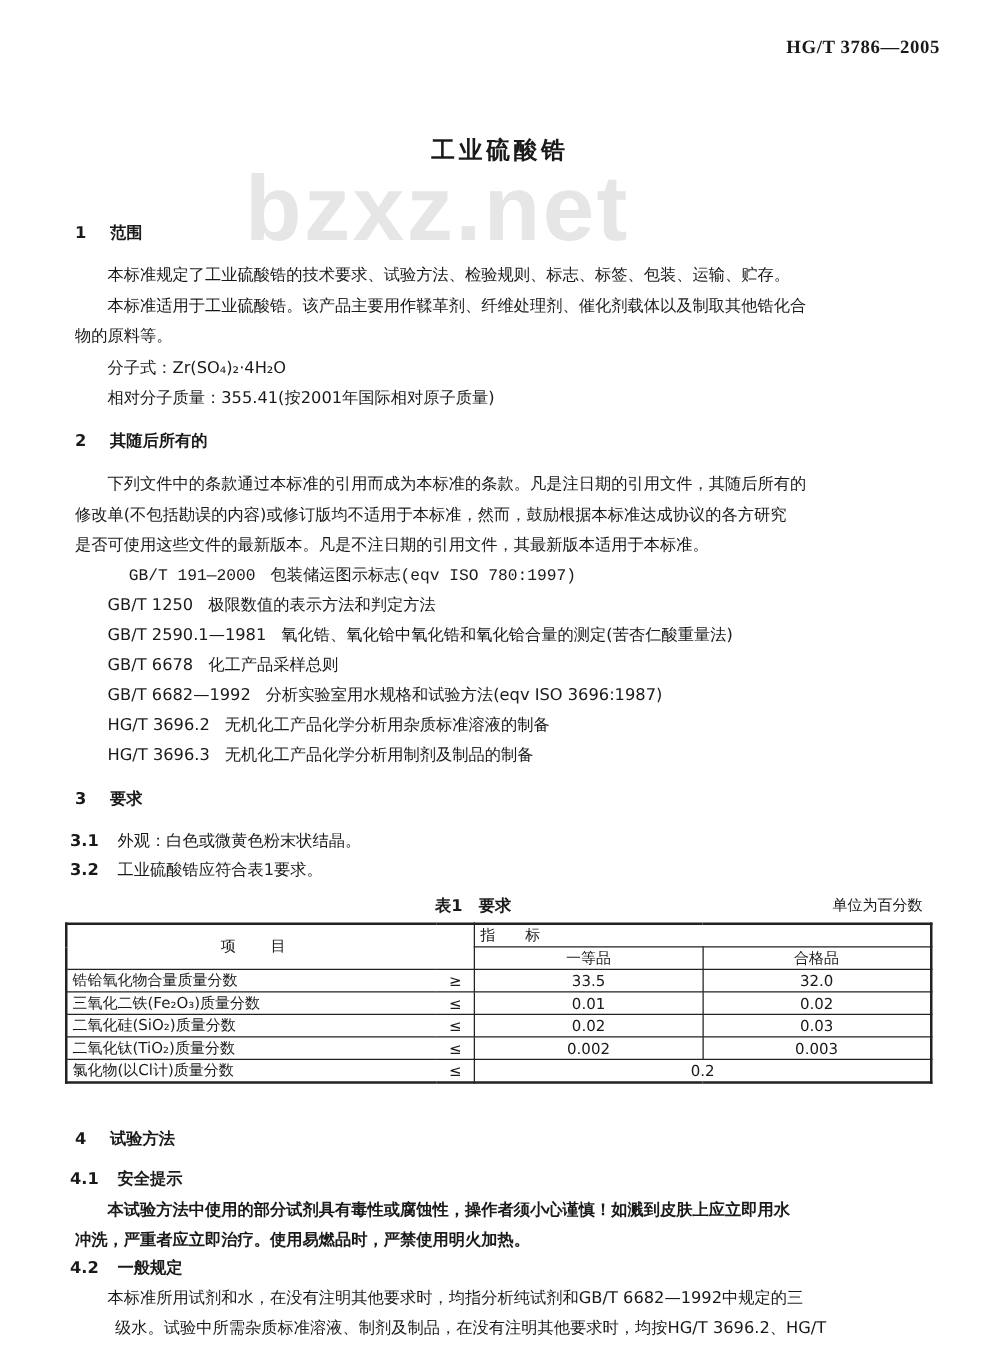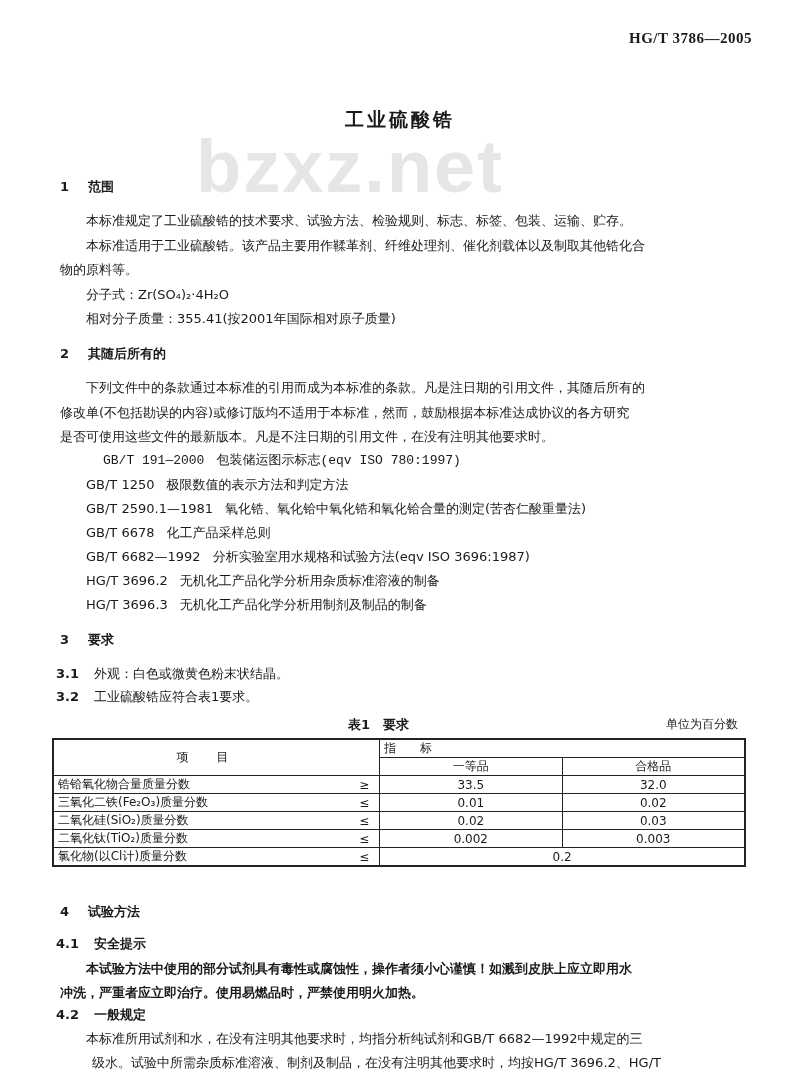--- a/index.html
+++ b/index.html
@@ -67,21 +67,21 @@
     <div class="line" style="left:86px; top:238px;">本标准适用于工业硫酸锆。该产品主要用作鞣革剂、纤维处理剂、催化剂载体以及制取其他锆化合</div>
     <div class="line" style="left:60px; top:262px;">物的原料等。</div>
     <div class="line" style="left:86px; top:287px;">分子式：Zr(SO₄)₂·4H₂O</div>
     <div class="line" style="left:86px; top:311px;">相对分子质量：355.41(按2001年国际相对原子质量)</div>
 
     <div class="line h1" style="left:60px; top:346px;">
       <span class="num">2</span><span>其随后所有的</span>
     </div>
     <div class="line" style="left:86px; top:380px;">下列文件中的条款通过本标准的引用而成为本标准的条款。凡是注日期的引用文件，其随后所有的</div>
     <div class="line" style="left:60px; top:405px;">修改单(不包括勘误的内容)或修订版均不适用于本标准，然而，鼓励根据本标准达成协议的各方研究</div>
-    <div class="line" style="left:60px; top:429px;">是否可使用这些文件的最新版本。凡是不注日期的引用文件，在没有注明其他要求时。</div>
+    <div class="line" style="left:60px; top:429px;">是否可使用这些文件的最新版本。凡是不注日期的引用文件，其最新版本适用于本标准。</div>
 
     <div class="line ref" style="left:103px; top:453px;font-family:Liberation Mono, monospace;">
       <span class="code">GB/T 191—2000</span><span>包装储运图示标志(eqv ISO 780:1997)</span>
     </div>
     <div class="line ref" style="left:86px; top:477px;">
       <span class="code">GB/T 1250</span><span>极限数值的表示方法和判定方法</span>
     </div>
     <div class="line ref" style="left:86px; top:501px;">
       <span class="code">GB/T 2590.1—1981</span><span>氧化锆、氧化铪中氧化锆和氧化铪合量的测定(苦杏仁酸重量法)</span>
     </div>

